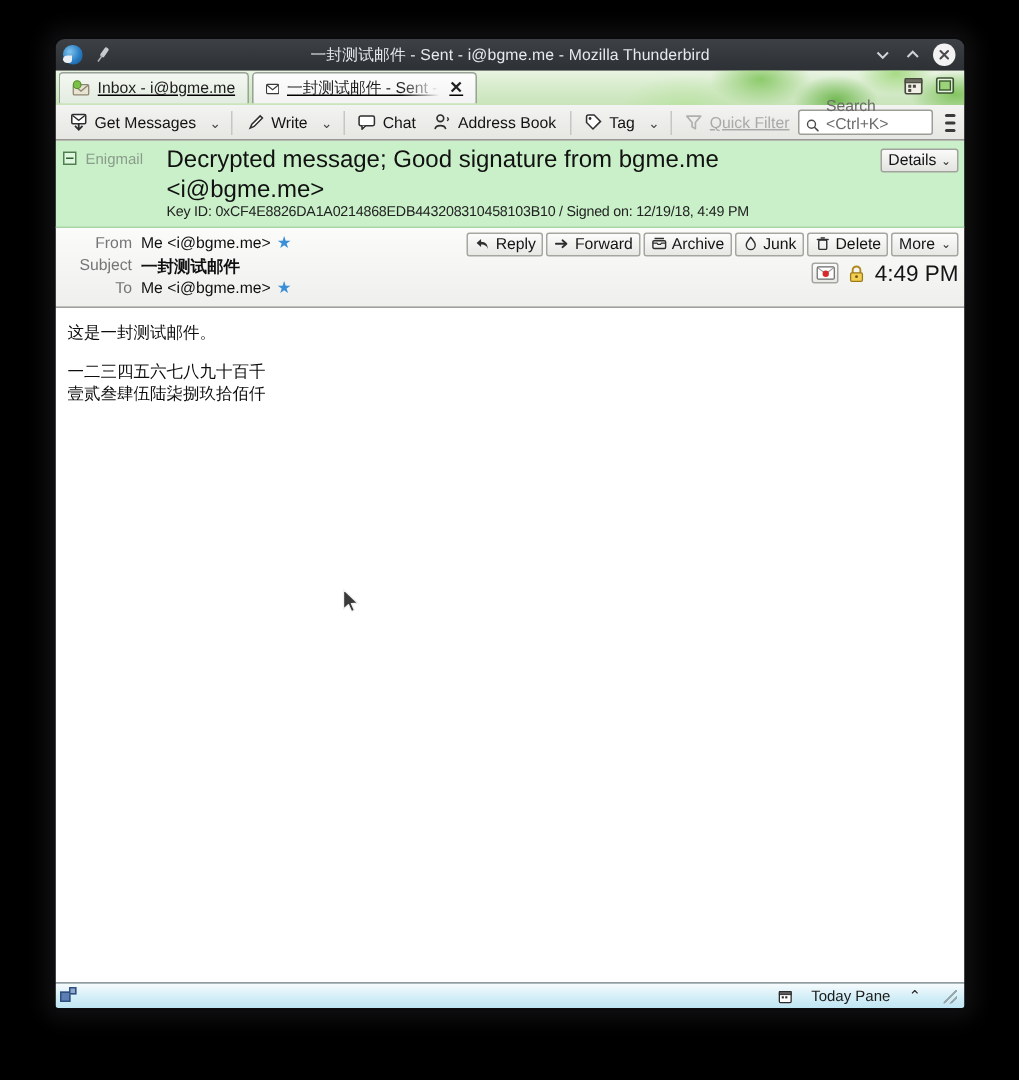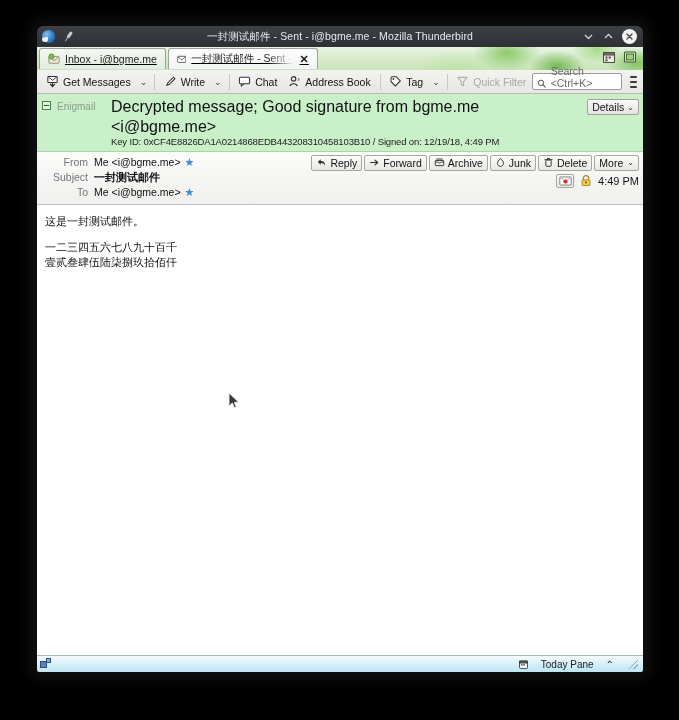--- a/index.html
+++ b/index.html
@@ -137,21 +137,21 @@
     flex: 0 0 auto;
     position: relative;
   }
   .tbtn {
     display: flex; align-items: flex-end; gap: 4px;
     font-size: 10.5px; color: #131313;
     padding: 2px 5px;
     border-radius: 2px;
     white-space: nowrap;
   }
-  .tbtn.dim { color: #a9a9a9; }
+  .tbtn.dim { color: #a9a9a9; text-decoration: underline; }
   .tsep { width:1px; height:16px; background:#c6c6c2; margin:0 3px; }
   .caret { font-size: 8px; color: #333; margin-left: 1px; }
   .tbsplit { font-size: 9px; color:#444; padding: 0 3px; }
   #searchbox {
     margin-left: auto;
     width: 164px; height: 17px;
     background: #fff;
     border: 1px solid #9d9d98;
     border-radius: 2px;
     display: flex; align-items: flex-end; gap: 4px;
@@ -230,21 +230,21 @@
   #msg-meta {
     position: absolute; right: 4px; top: 22px;
     display: flex; align-items: center; gap: 6px;
   }
   .enc-btn {
     width: 18px; height: 14px;
     background: linear-gradient(to bottom,#fcfcfc 0%, #e9e9e6 100%);
     border: 1px solid #a6a6a1; border-radius: 2px;
     display:flex; align-items:center; justify-content:center;
   }
-  .time { font-size: 11px; color: #151515; }
+  .time { font-size: 15px; color: #151515; }
 
   
   #msg-body {
     flex: 1 1 auto;
     background: #ffffff;
     padding: 9px 8px;
     overflow: hidden;
   }
   .body-line {
     font-family: "DejaVu Sans", sans-serif;

